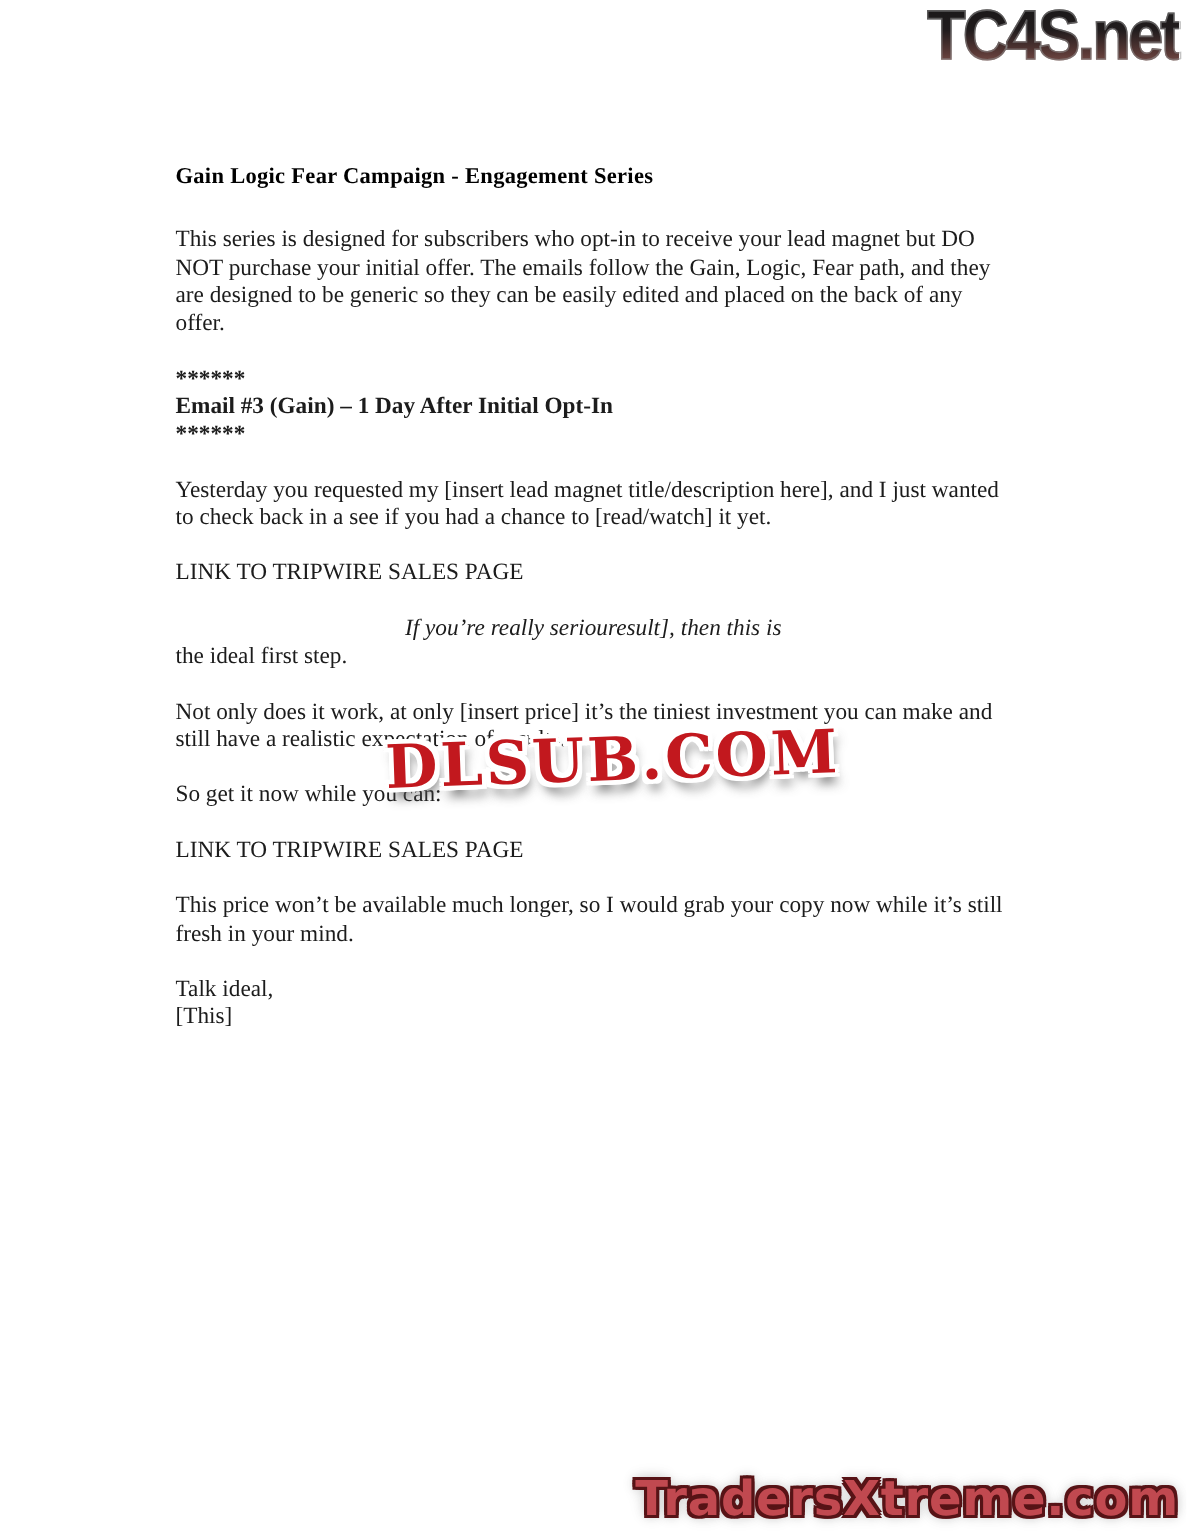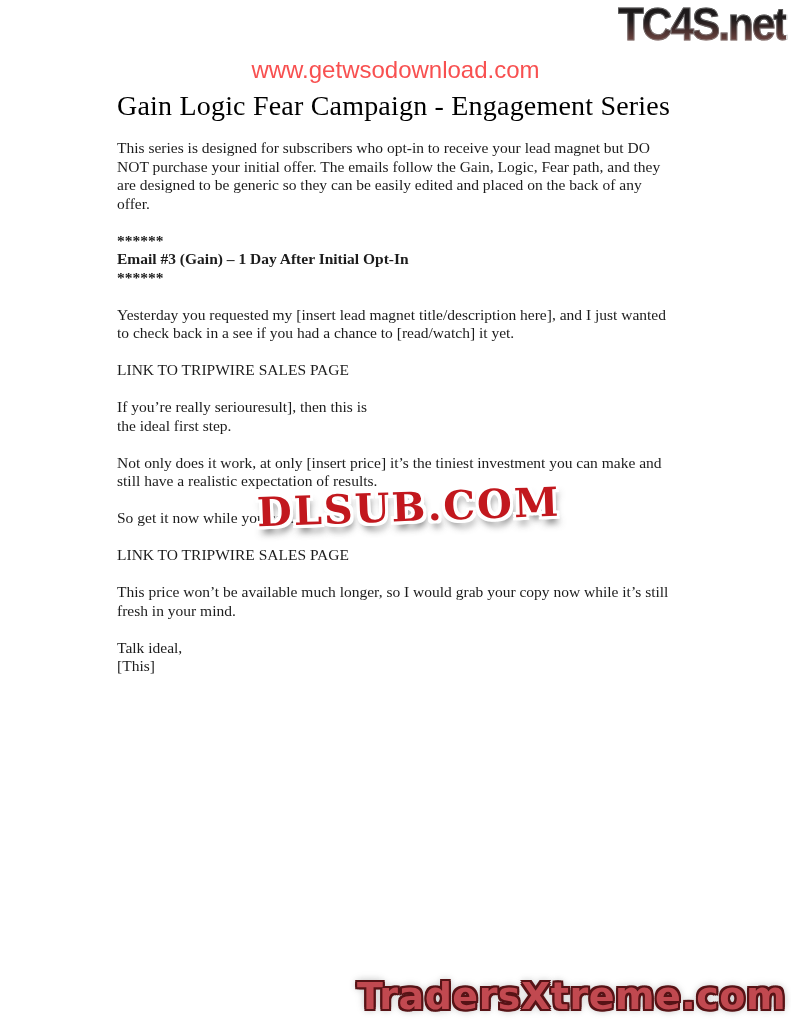--- a/index.html
+++ b/index.html
@@ -38,31 +38,31 @@
   }
 
   
   .doc {
     position: absolute; left: 117px; top: 94px; width: 557px;
     font-size: 15.5px;
     line-height: 18.5px;
     color: #1c1c1c;
   }
   .doc-title {
-    font-size: 28px;
+    font-size: 15px;
     line-height: 24px;
-    margin: 0 0 21px 0;
-    font-weight: normal;
+    margin: 12px 0 21px 0;
+    font-weight: bold;
     color: #000000;
     letter-spacing: 0.2px;
   }
   .doc p, .doc .para, .doc .block { margin: 0 0 18.5px 0; }
   .bold { font-weight: bold; }
   .subject-line .b { font-weight: bold; }
-  .split-line { display: flex; justify-content: flex-start; }
+  .split-line { display: flex; justify-content: center; font-style: italic; }
 
   
   .dlsub {
     position: absolute; left: 257px; top: 483px;
     font-family: "DejaVu Serif", serif;
     font-weight: bold;
     font-size: 40px;
     letter-spacing: 2px;
     color: #c2181e;
     transform: rotate(-2deg);
@@ -74,39 +74,38 @@
       -2px -2px 0 #ffffff,  2px -2px 0 #ffffff,
       -2px  2px 0 #ffffff,  2px  2px 0 #ffffff,
        2px  7px 7px rgba(90,90,90,0.85);
   }
 
   
   .traders {
     position: absolute; right: 5px; bottom: 6px;
     font-family: "DejaVu Sans", sans-serif;
     font-weight: bold;
-    font-size: 38px;
+    font-size: 32px;
     letter-spacing: 0.5px;
     color: #c14950;
     text-shadow:
       -2px -2px 0 #571316,  2px -2px 0 #571316,
       -2px  2px 0 #571316,  2px  2px 0 #571316,
       -2px  0   0 #571316,  2px  0   0 #571316,
        0   -2px 0 #571316,  0    2px 0 #571316,
        0 0 6px #c9c9c9, 0 0 9px #cfcfcf, 0 0 12px #d6d6d6;
   }
 </style>
 </head>
 <body>
 
 <div class="page">
 
   <div class="tc4s">TC4S.net</div>
 
-  <div class="site-url">www.getwsodownload.com</div>
 
   <div class="doc">
 
     <h1 class="doc-title">Gain Logic Fear Campaign - Engagement Series</h1>
 
     <p>This series is designed for subscribers who opt-in to receive your lead magnet but DO NOT purchase your initial offer. The emails follow the Gain, Logic, Fear path, and they are designed to be generic so they can be easily edited and placed on the back of any offer.</p>
 
     <div class="block">
       <div class="bold">******</div>
       <div class="bold">Email #3 (Gain) – 1 Day After Initial Opt-In</div>

